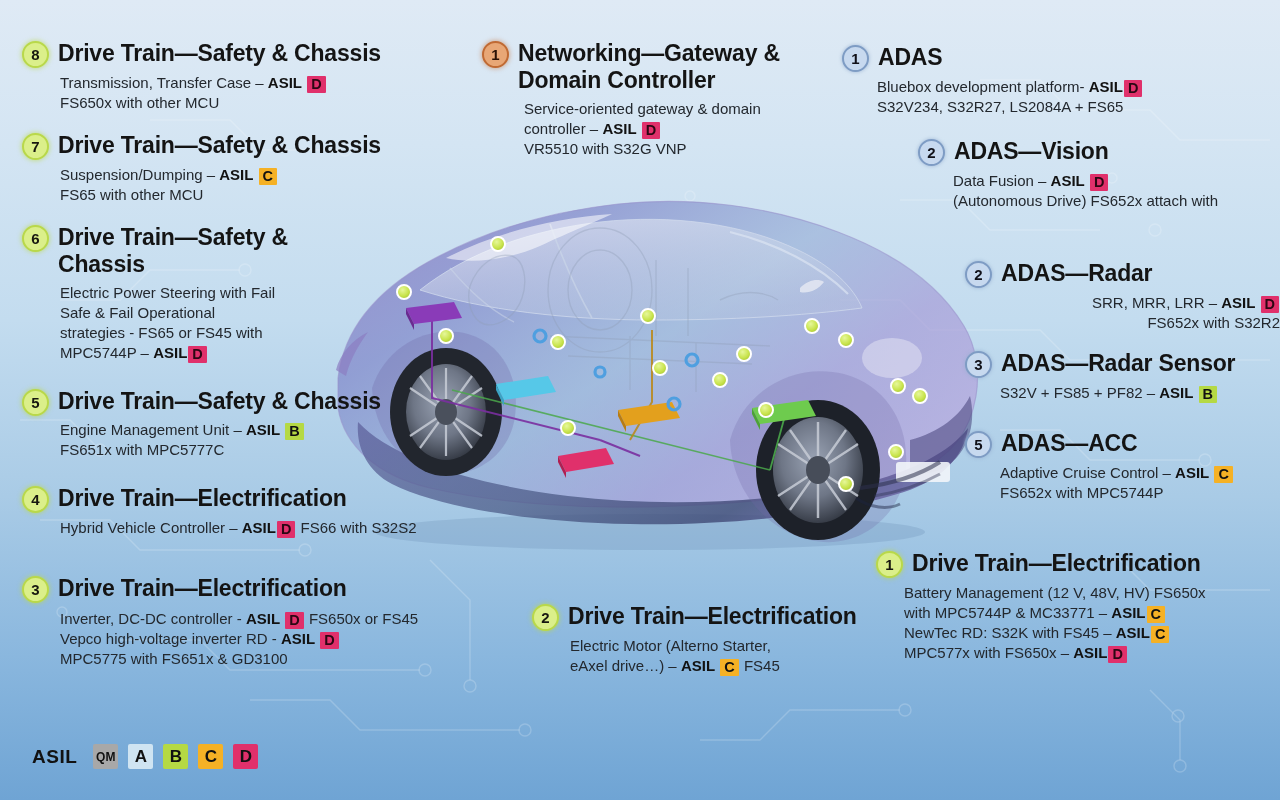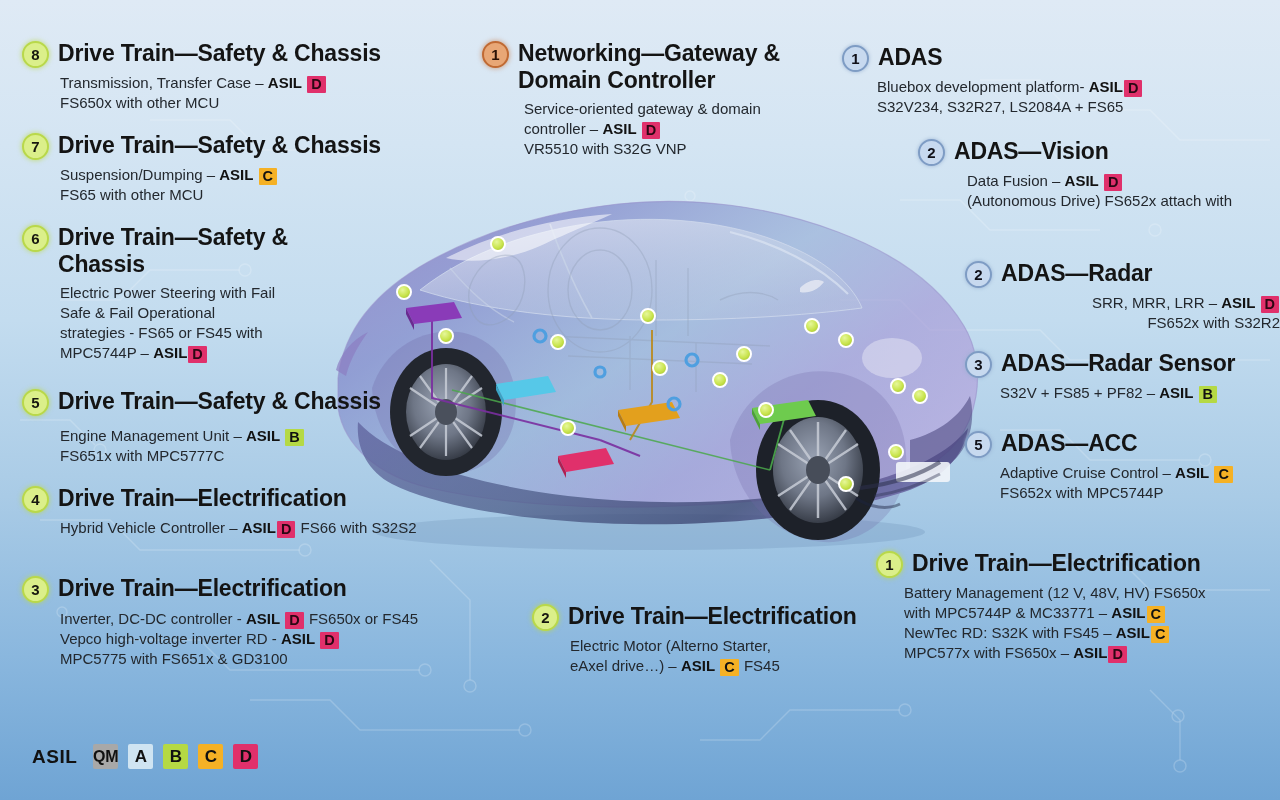--- a/index.html
+++ b/index.html
@@ -47,21 +47,21 @@
   .asil.c{background:#f5b125;}
   .asil.b{background:#b5d944;}
   
   #legend{position:absolute;left:32px;top:744px;display:flex;align-items:center;gap:10px;}
   #legend .lg-label{font-size:19px;font-weight:bold;letter-spacing:.5px;color:#121212;margin-right:6px;}
   #legend .chip{
     width:25px;height:25px;border-radius:2px;
     display:flex;align-items:center;justify-content:center;
     font-size:17px;font-weight:bold;color:#111;
   }
-  #legend .chip.qm{font-size:16px;font-weight:bold;}
+  #legend .chip.qm{font-size:12px;font-weight:bold;}
 </style>
 </head>
 <body>
 
 <div id="stage">
 
   <svg class="circuit" width="1280" height="800" viewBox="0 0 1280 800" fill="none">
     <g stroke="#ffffff" stroke-width="1.4" opacity="0.55" fill="none">
       <path d="M150 120 L230 120 L260 150 L340 150"></path>
       <path d="M60 300 L120 300 L150 270 L240 270"></path>
@@ -289,21 +289,21 @@
       <div>strategies - FS65 or FS45 with</div>
       <div><span>MPC5744P – </span><b>ASIL</b><span class="asil d">D</span></div>
     </div>
   </div>
 
   <div class="callout" style="left:22px;top:388px;width:400px;">
     <div class="co-head">
       <div class="badge green">5</div>
       <div class="title">Drive Train—Safety &amp; Chassis</div>
     </div>
-    <div class="body" style="margin:10px 0 0 38px;">
+    <div class="body" style="margin:4px 0 0 38px;">
       <div><span>Engine Management Unit – </span><b>ASIL</b> <span class="asil b">B</span></div>
       <div>FS651x with MPC5777C</div>
     </div>
   </div>
 
   <div class="callout" style="left:22px;top:485px;width:470px;">
     <div class="co-head">
       <div class="badge green">4</div>
       <div class="title">Drive Train—Electrification</div>
     </div>
@@ -359,21 +359,21 @@
       <div><span>Bluebox development platform- </span><b>ASIL</b><span class="asil d">D</span></div>
       <div>S32V234, S32R27, LS2084A + FS65</div>
     </div>
   </div>
 
   <div class="callout" style="left:918px;top:138px;width:360px;">
     <div class="co-head">
       <div class="badge blue">2</div>
       <div class="title">ADAS—Vision</div>
     </div>
-    <div class="body" style="margin:5px 0 0 49px;">
+    <div class="body" style="margin:5px 0 0 35px;">
       <div><span>Data Fusion – </span><b>ASIL</b> <span class="asil d">D</span></div>
       <div>(Autonomous Drive) FS652x attach with</div>
     </div>
   </div>
 
   <div class="callout" style="left:965px;top:260px;width:315px;">
     <div class="co-head">
       <div class="badge blue">2</div>
       <div class="title">ADAS—Radar</div>
     </div>

